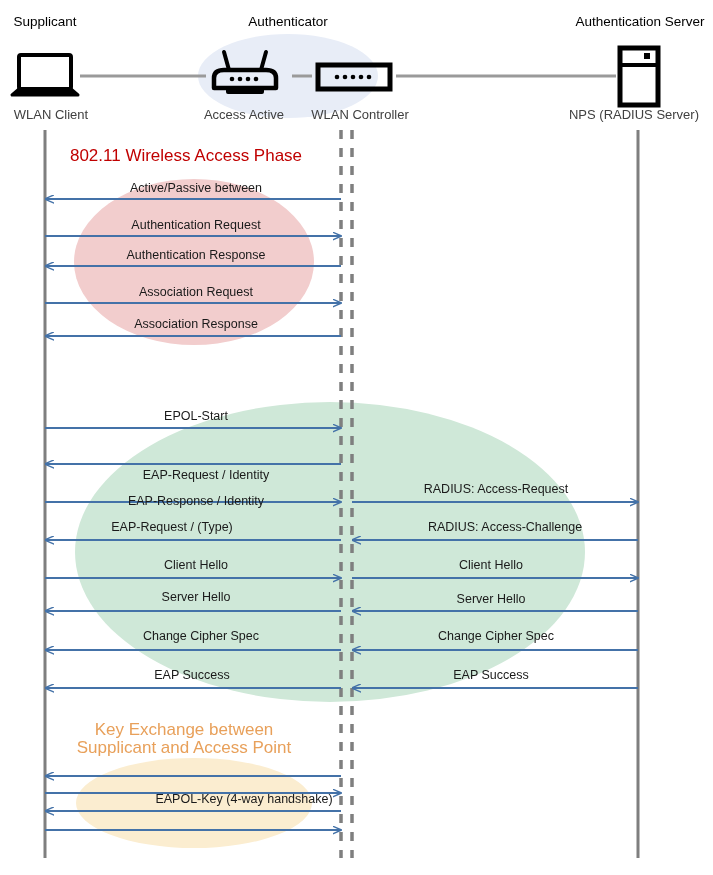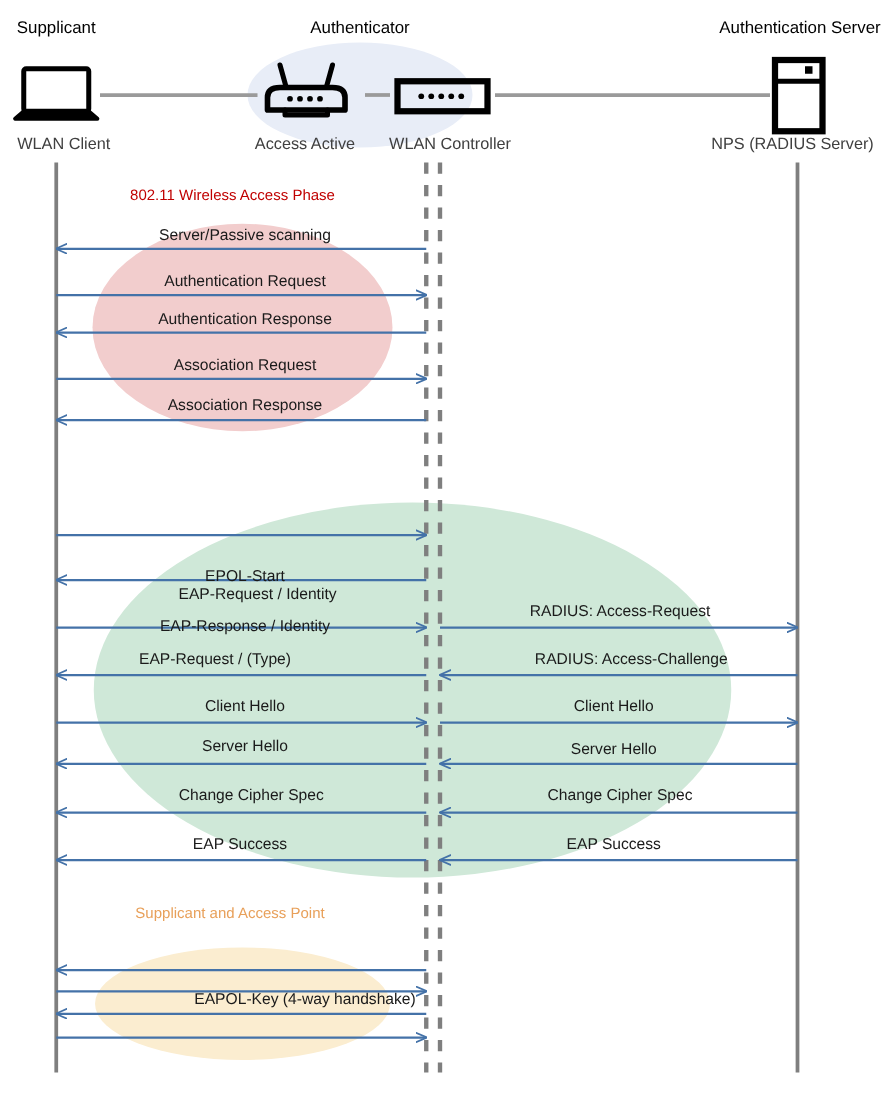--- a/index.html
+++ b/index.html
@@ -11,21 +11,21 @@
   }
   #stage{position:relative;width:713px;height:875px;}
   #svg{position:absolute;left:0;top:0;width:713px;height:875px;}
 
   .lbl{position:absolute;white-space:nowrap;font-size:13.5px;color:#1a1a1a;}
   .lbl.center{transform:translateX(-50%);}
 
   .hdr-top{font-size:13.5px;color:#000000;}
   .hdr-bot{font-size:13px;color:#404040;}
 
-  .phase-title{position:absolute;white-space:nowrap;font-size:12px;transform:translateX(-50%);text-align:center;line-height:18px;}
+  .phase-title{position:absolute;white-space:nowrap;font-size:17px;transform:translateX(-50%);text-align:center;line-height:18px;}
   .phase-1{color:#c00000;}
   .phase-2{color:#3faf74;}
   .phase-3{color:#e8a05a;}
 
   .msg{position:absolute;white-space:nowrap;font-size:12.5px;color:#1a1a1a;transform:translate(-50%,-100%);}
 </style>
 </head>
 <body>
 
 <div id="stage">
@@ -123,30 +123,31 @@
 
   <div class="lbl center hdr-bot" style="left:51px;top:107px;">WLAN Client</div>
   <div class="lbl center hdr-bot" style="left:244px;top:107px;">Access Active</div>
   <div class="lbl center hdr-bot" style="left:360px;top:107px;">WLAN Controller</div>
   <div class="lbl center hdr-bot" style="left:634px;top:107px;">NPS (RADIUS Server)</div>
 
   <div class="phase-title phase-1" style="left:186px;top:147px;">
       <div>802.11 Wireless Access Phase</div>
     </div>
   <div class="phase-title phase-3" style="left:184px;top:721px;">
+      <div>Key Exchange between</div>
       <div>Supplicant and Access Point</div>
     </div>
 
   <div id="msg-labels">
-      <div class="msg" style="left: 196px; top: 195px;">Server/Passive scanning</div>
+      <div class="msg" style="left: 196px; top: 195px;">Active/Passive between</div>
       <div class="msg" style="left: 196px; top: 232px;">Authentication Request</div>
       <div class="msg" style="left: 196px; top: 262px;">Authentication Response</div>
       <div class="msg" style="left: 196px; top: 299px;">Association Request</div>
       <div class="msg" style="left: 196px; top: 331px;">Association Response</div>
-      <div class="msg" style="left: 196px; top: 423px; margin-top: 45px;">EPOL-Start</div>
+      <div class="msg" style="left: 196px; top: 423px;">EPOL-Start</div>
       <div class="msg" style="left: 206px; top: 482px;">EAP-Request / Identity</div>
       <div class="msg" style="left: 196px; top: 496px; margin-top: 12px;">EAP-Response / Identity</div>
       <div class="msg" style="left: 496px; top: 496px;">RADIUS: Access-Request</div>
       <div class="msg" style="left: 172px; top: 534px;">EAP-Request / (Type)</div>
       <div class="msg" style="left: 505px; top: 534px;">RADIUS: Access-Challenge</div>
       <div class="msg" style="left: 196px; top: 572px;">Client Hello</div>
       <div class="msg" style="left: 491px; top: 572px;">Client Hello</div>
       <div class="msg" style="left: 196px; top: 604px;">Server Hello</div>
       <div class="msg" style="left: 491px; top: 606px;">Server Hello</div>
       <div class="msg" style="left: 201px; top: 643px;">Change Cipher Spec</div>

